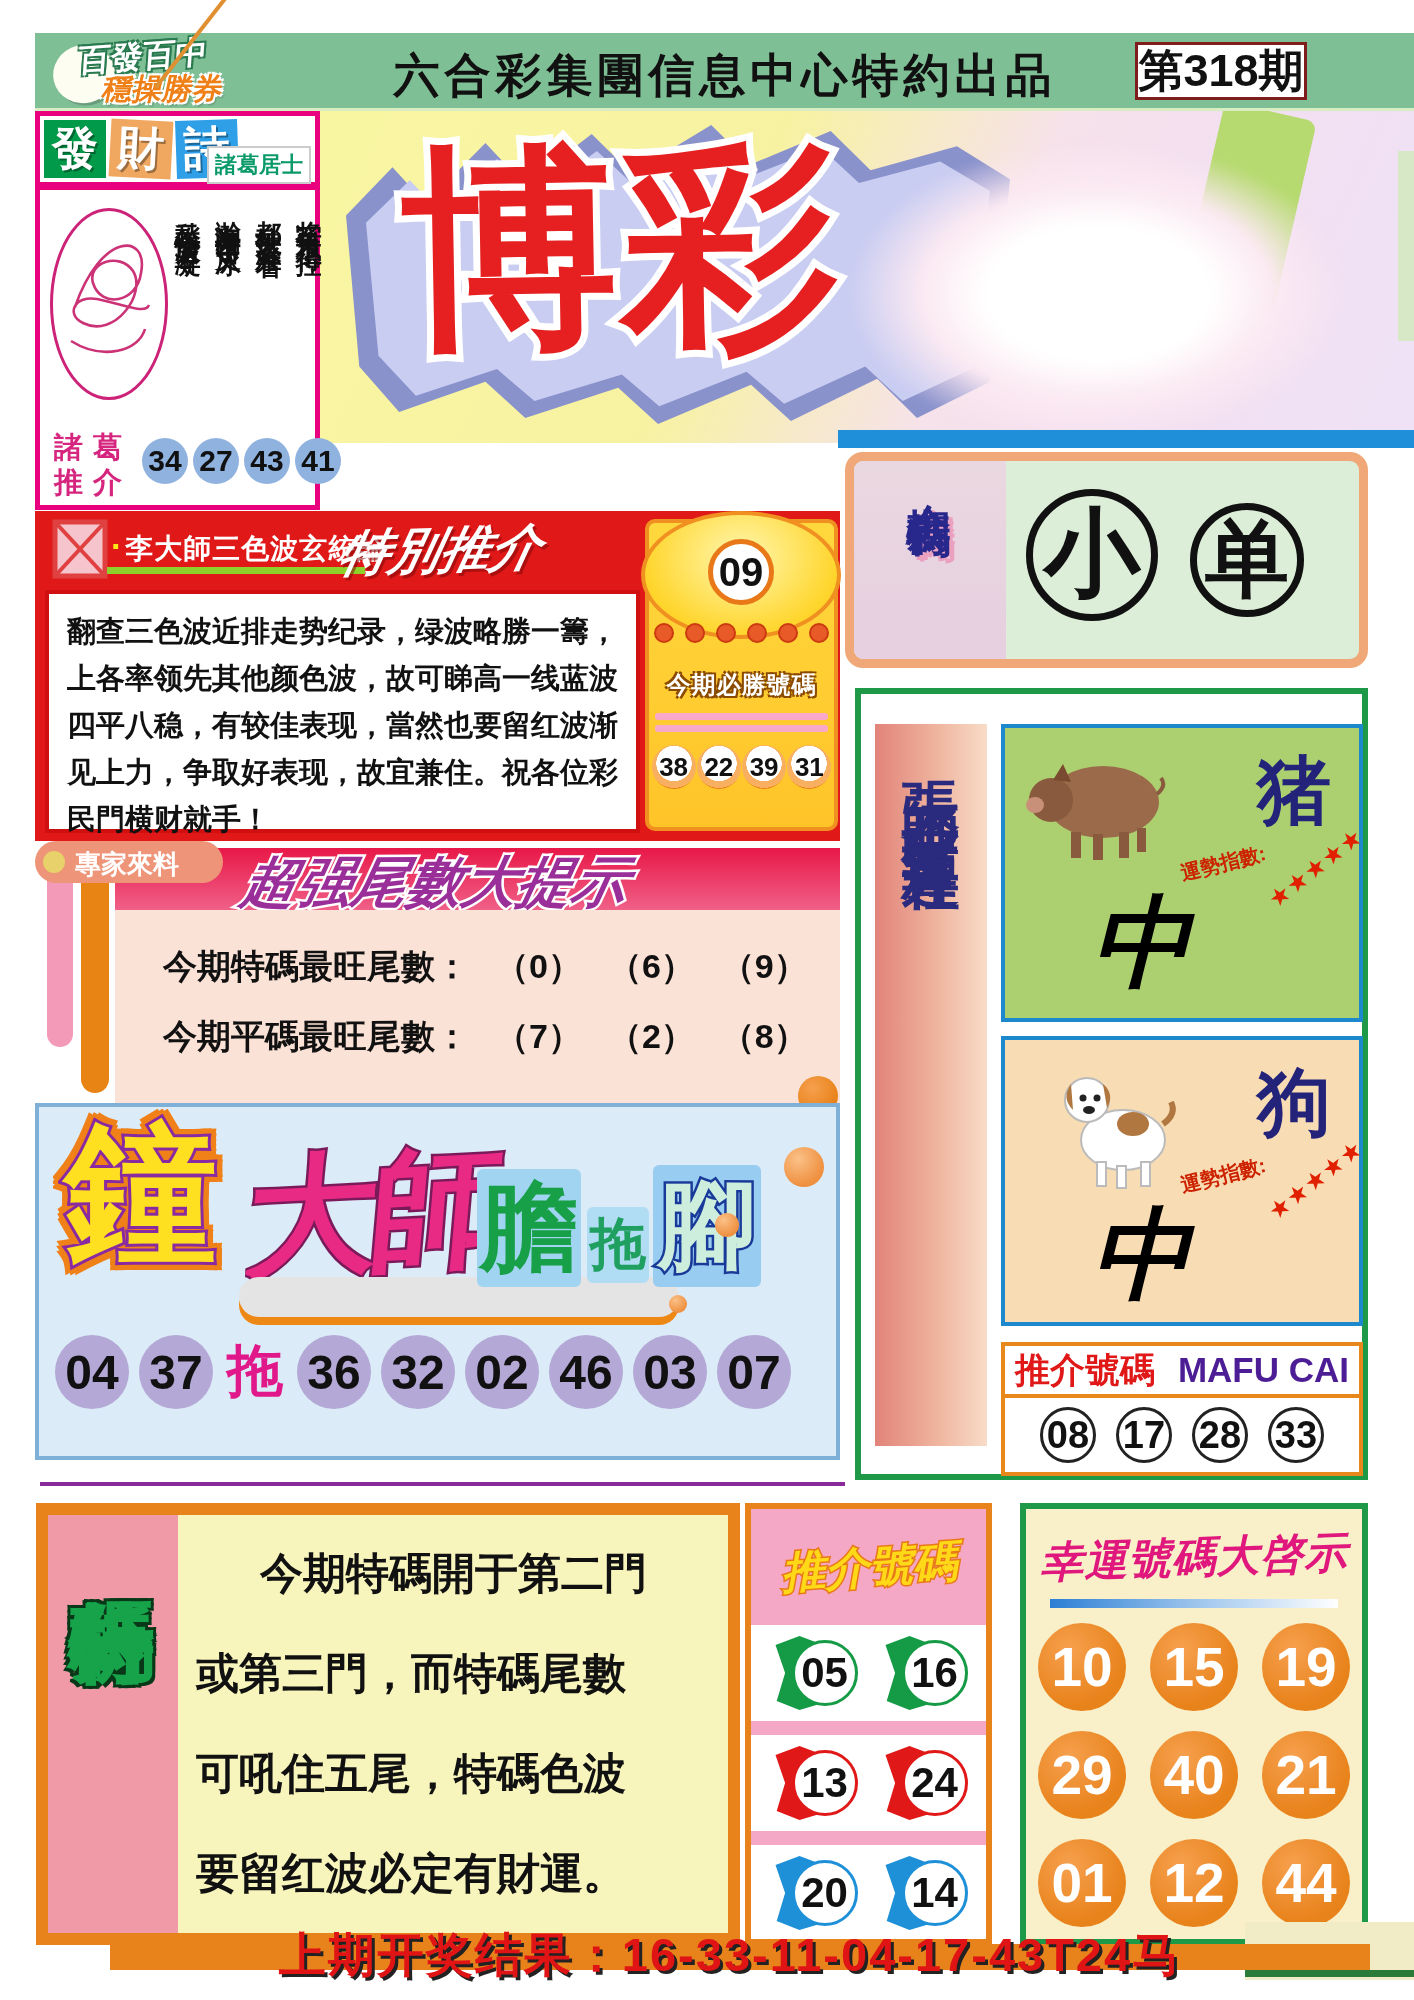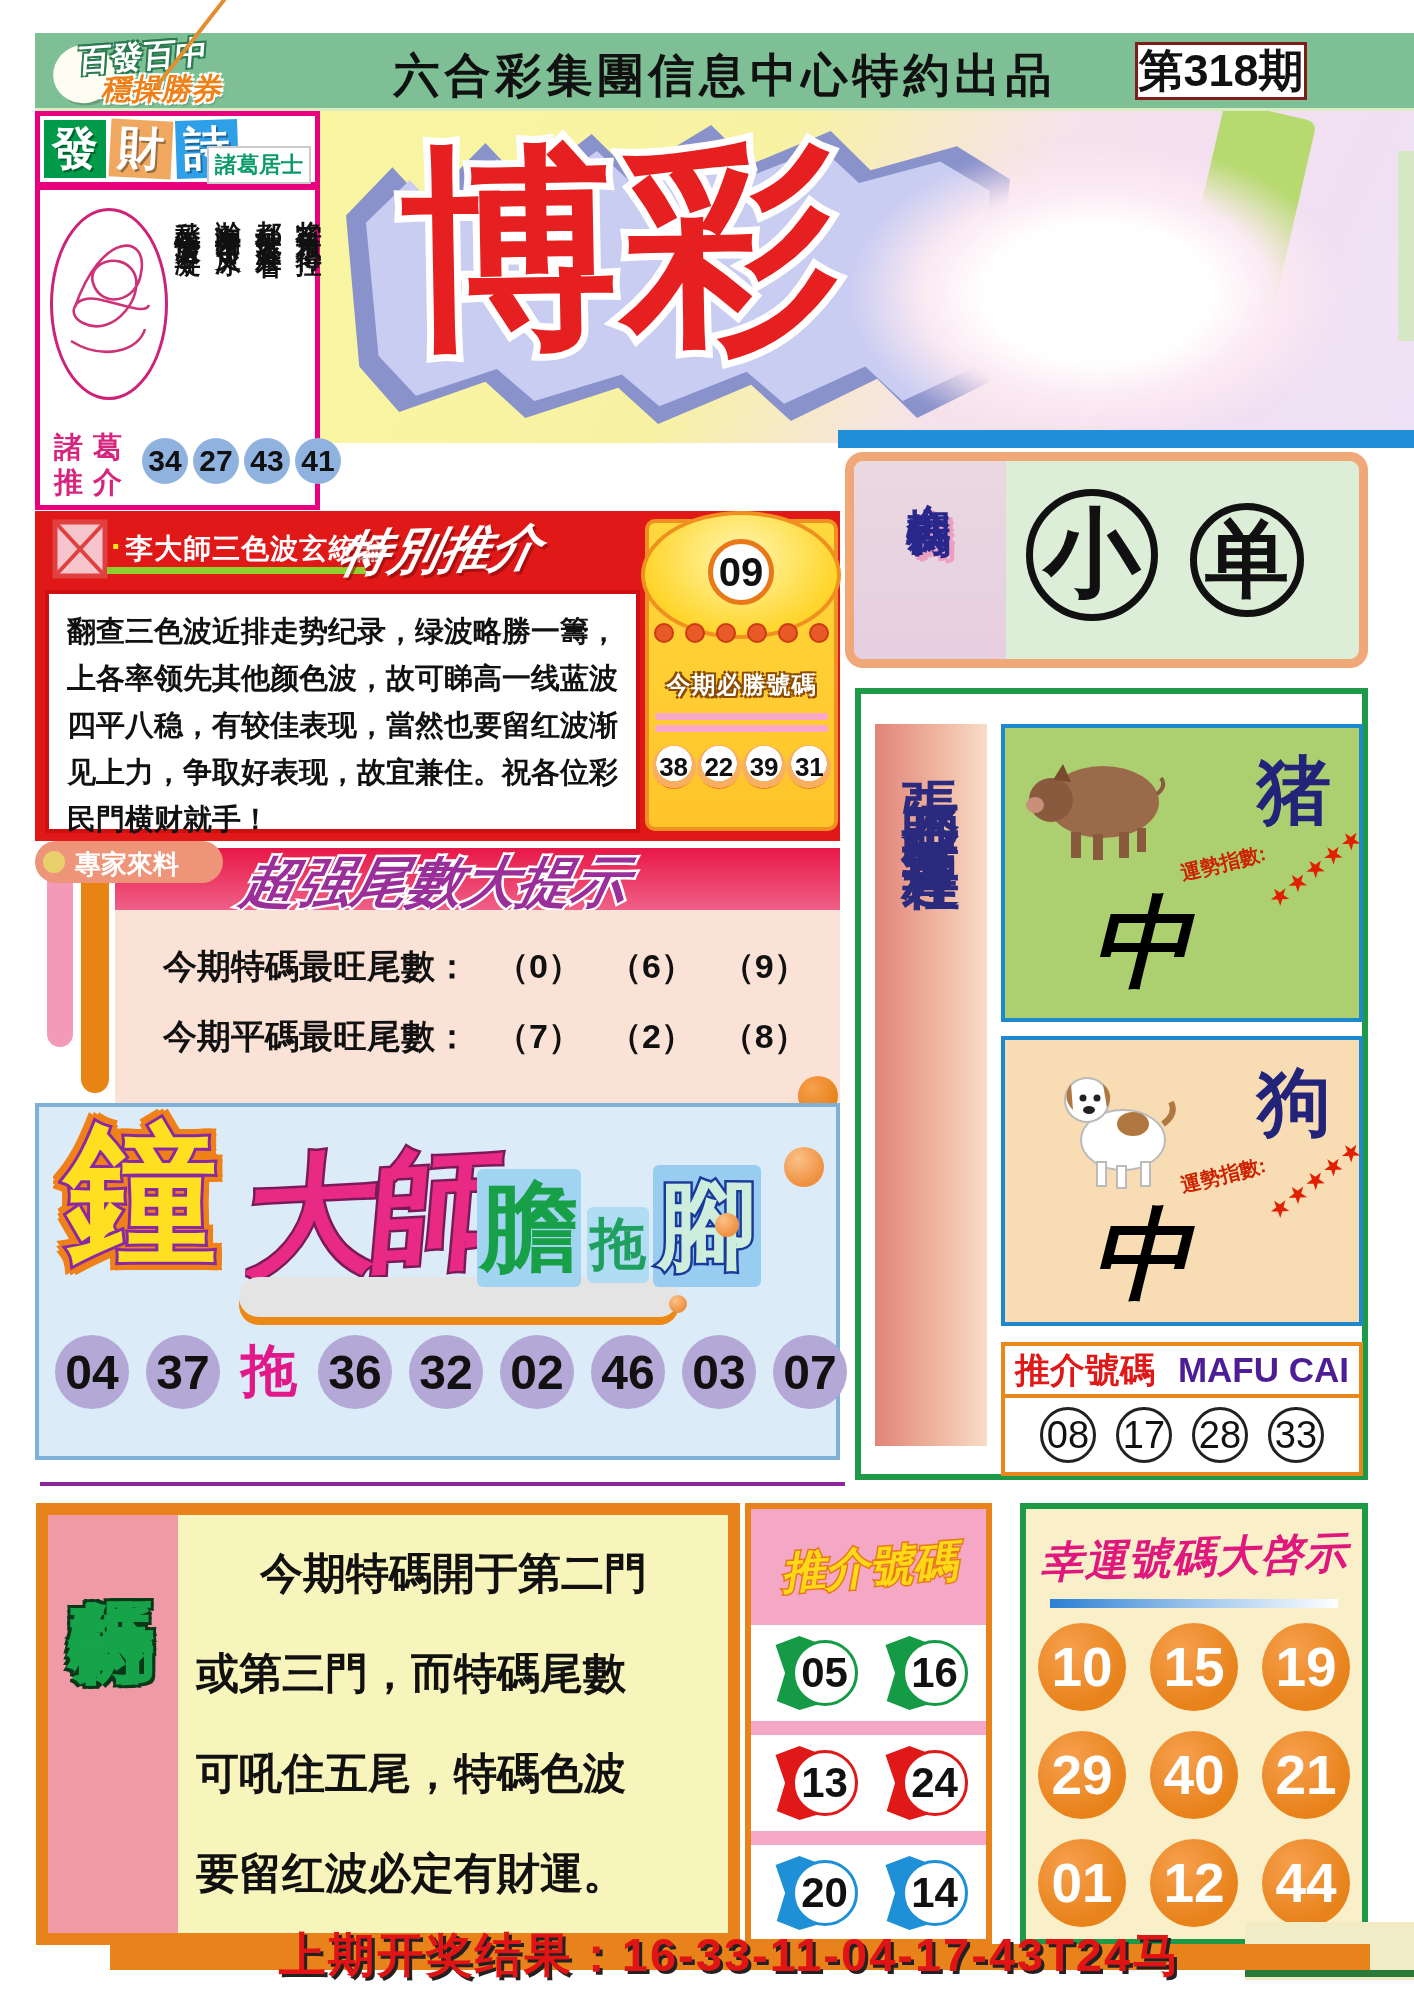--- a/index.html
+++ b/index.html
@@ -119,21 +119,21 @@
   .z-greybar{position:absolute;left:200px;top:170px;width:440px;height:40px;background:#e4e4e4;border-radius:20px;box-shadow:0 8px 0 #ee8814;}
   .z-tile{position:absolute;display:flex;align-items:center;justify-content:center;border-radius:6px;}
   .z-dan{left:438px;top:62px;width:104px;height:118px;background:#a0d4f0;font-size:98px;font-weight:900;color:#18a048;}
   .z-tuo{left:548px;top:100px;width:62px;height:76px;background:#b0dcf4;font-size:56px;font-weight:900;color:#20a060;}
   .z-jiao{left:614px;top:58px;width:108px;height:122px;background:#98ccf0;font-size:98px;font-weight:900;color:#cdeedd;
           -webkit-text-stroke:5px #1a3a9a;paint-order:stroke;}
   .z-deco{position:absolute;border-radius:50%;background:radial-gradient(circle at 36% 30%,#fbc188,#ef9040 70%);}
   .z-d1{left:745px;top:40px;width:40px;height:40px;}
   .z-d2{left:676px;top:106px;width:24px;height:24px;}
   .z-d3{left:630px;top:188px;width:18px;height:18px;}
-  .z-row{position:absolute;left:16px;top:227px;width:773px;display:flex;align-items:center;gap:17px;}
+  .z-row{position:absolute;left:16px;top:227px;width:773px;display:flex;align-items:center;gap:10px;}
   .zc{width:74px;height:74px;border-radius:50%;background:#b4a8d6;display:flex;align-items:center;justify-content:center;
       font-size:48px;font-weight:700;color:#111;flex:0 0 auto;}
   .ztuo{font-size:56px;font-weight:900;color:#e0188a;margin:0 4px;flex:0 0 auto;}
 
   
   .zodiac-box{position:absolute;left:855px;top:688px;width:513px;height:792px;background:#fff;border:6px solid #1e9948;}
   .zod-strip{position:absolute;left:14px;top:30px;width:112px;height:722px;
              background:linear-gradient(90deg,#e2837a,#efb49e 55%,#f8dcc8);}
   .zod-title{position:absolute;left:50%;top:10px;transform:translateX(-50%);writing-mode:vertical-rl;text-orientation:upright;
              font-size:58px;font-weight:900;color:#2a2a7e;letter-spacing:9px;line-height:1.1;}
@@ -146,21 +146,21 @@
   .stars{position:absolute;right:6px;top:96px;font-size:24px;color:#e02000;letter-spacing:1px;white-space:nowrap;
          transform:rotate(-38deg);transform-origin:right top;line-height:1;}
   .verdict{position:absolute;left:86px;top:164px;font-size:100px;font-weight:900;font-style:italic;
            font-family:"DejaVu Serif",serif;color:#000;line-height:1;}
   .mafu{position:absolute;left:140px;top:648px;width:362px;height:134px;border:4px solid #e8871a;background:#fff;}
   .mafu-head{height:52px;display:flex;align-items:center;justify-content:space-between;padding:0 10px;border-bottom:4px solid #e8871a;}
   .mafu-label{font-size:35px;font-weight:900;color:#e01818;}
   .mafu-brand{font-size:35px;font-weight:900;color:#4c1d95;}
   .mafu-nums{display:flex;justify-content:center;gap:20px;padding-top:9px;}
   .mafu-circle{width:56px;height:56px;border-radius:50%;border:3px solid #222;background:#fff;display:flex;align-items:center;
-               justify-content:center;font-size:38px;font-weight:400;color:#111;}
+               justify-content:center;font-size:38px;font-weight:700;color:#111;}
 
   
   .purple-line{position:absolute;left:40px;top:1482px;width:805px;height:4px;background:#8a2a9a;}
   .analysis-box{position:absolute;left:36px;top:1503px;width:704px;height:442px;border:12px solid #e8821a;background:#f8f5bc;}
   .ana-strip{position:absolute;left:0;top:0;width:130px;height:100%;background:#ef9aa6;}
   .ana-title{position:absolute;left:50%;top:16px;transform:translateX(-50%);writing-mode:vertical-rl;text-orientation:upright;
              font-size:86px;font-weight:900;color:#16a34a;line-height:1.1;
              text-shadow:3px 3px 0 #083818,-3px -3px 0 #083818,3px -3px 0 #083818,-3px 3px 0 #083818;}
   .ana-body{position:absolute;left:148px;top:8px;width:528px;}
   .ana-line{font-size:43px;font-weight:700;color:#111;line-height:100px;white-space:nowrap;}

